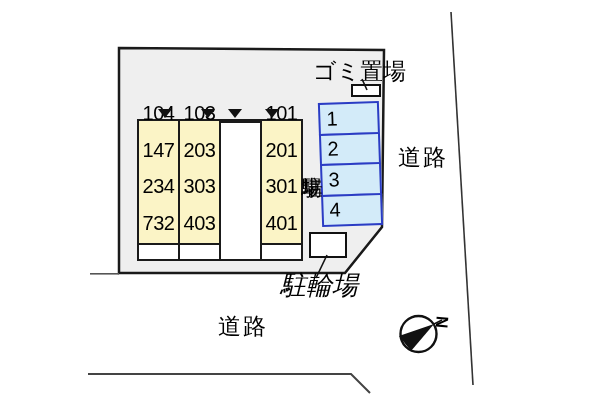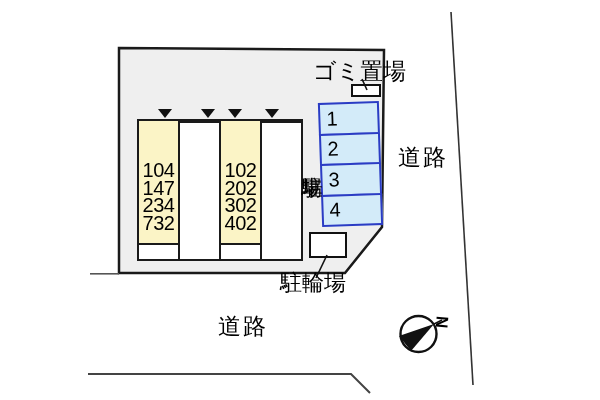--- a/index.html
+++ b/index.html
@@ -14,20 +14,21 @@
     position:absolute;left:137px;top:119px;width:166px;height:142px;
     border:2px solid #1a1a1a;box-sizing:border-box;display:flex;background:#fff;
   }
   .ucol{flex:1 1 0;display:flex;flex-direction:column;box-sizing:border-box;}
   .ucol + .ucol{border-left:2px solid #1a1a1a;}
   .rooms{
     height:122px;background:#FBF4C6;display:flex;flex-direction:column;
     justify-content:flex-end;align-items:center;
     font-size:20px;line-height:17.5px;padding-bottom:11px;box-sizing:border-box;
     letter-spacing:-0.5px;
+    gap:19px;
   }
   .stoop{flex:1 1 auto;background:#ffffff;border-top:2px solid #1a1a1a;}
   
   .tri{
     position:absolute;top:109px;width:0;height:0;
     border-left:7px solid transparent;border-right:7px solid transparent;
     border-top:9px solid #111;
   }
   
   #parking{
@@ -40,21 +41,21 @@
   }
   .pspace + .pspace{margin-top:-2px;}
   
   .shed{position:absolute;background:#fff;border:2px solid #111;box-sizing:border-box;}
   #garbage-shed{left:351px;top:84px;width:30px;height:13px;}
   #bicycle-shed{left:309px;top:232px;width:38px;height:26px;}
   
   .lbl{position:absolute;white-space:nowrap;}
   #garbage-label{left:294px;top:56px;font-size:23px;margin-left:19px;}
   #parking-label{left:298px;top:159px;font-size:21px;writing-mode:vertical-rl;letter-spacing:1px;}
-  #bicycle-label{left:280px;top:268px;font-size:22px;}
+  #bicycle-label{left:280px;top:268px;font-size:26px;font-style:italic;}
   #road-bottom-label{left:218px;top:311px;font-size:23px;letter-spacing:2px;}
   #road-right-label{left:398px;top:142px;font-size:23px;letter-spacing:2px;}
 </style>
 </head>
 <body>
 
 <div id="stage">
 
   <svg class="layer" width="600" height="400">
     <polygon points="119,48 384,50 382,227 345,273 119,273" fill="#EFEFEF" stroke="#1a1a1a" stroke-width="2.5"></polygon>
@@ -67,32 +68,38 @@
     <div class="ucol">
       <div class="rooms">
         <div>104</div>
         <div>147</div>
         <div>234</div>
         <div>732</div>
       </div>
       <div class="stoop"></div>
     </div>
     <div class="ucol">
+      <div class="rooms">
+        <div>103</div>
+        <div>203</div>
+        <div>303</div>
+        <div>403</div>
+      </div>
+      <div class="stoop"></div>
+    </div>
+    <div class="ucol">
       <div class="stoop"></div>
     </div>
     <div class="ucol">
       <div class="rooms">
-        <div>102</div>
-        <div>202</div>
-        <div>302</div>
-        <div>402</div>
+        <div>101</div>
+        <div>201</div>
+        <div>301</div>
+        <div>401</div>
       </div>
-      <div class="stoop"></div>
-    </div>
-    <div class="ucol">
       <div class="stoop"></div>
     </div>
   </div>
 
   <div class="tri" style="left:158px"></div>
   <div class="tri" style="left:201px"></div>
   <div class="tri" style="left:228px"></div>
   <div class="tri" style="left:265px"></div>
 
   <div id="parking">

